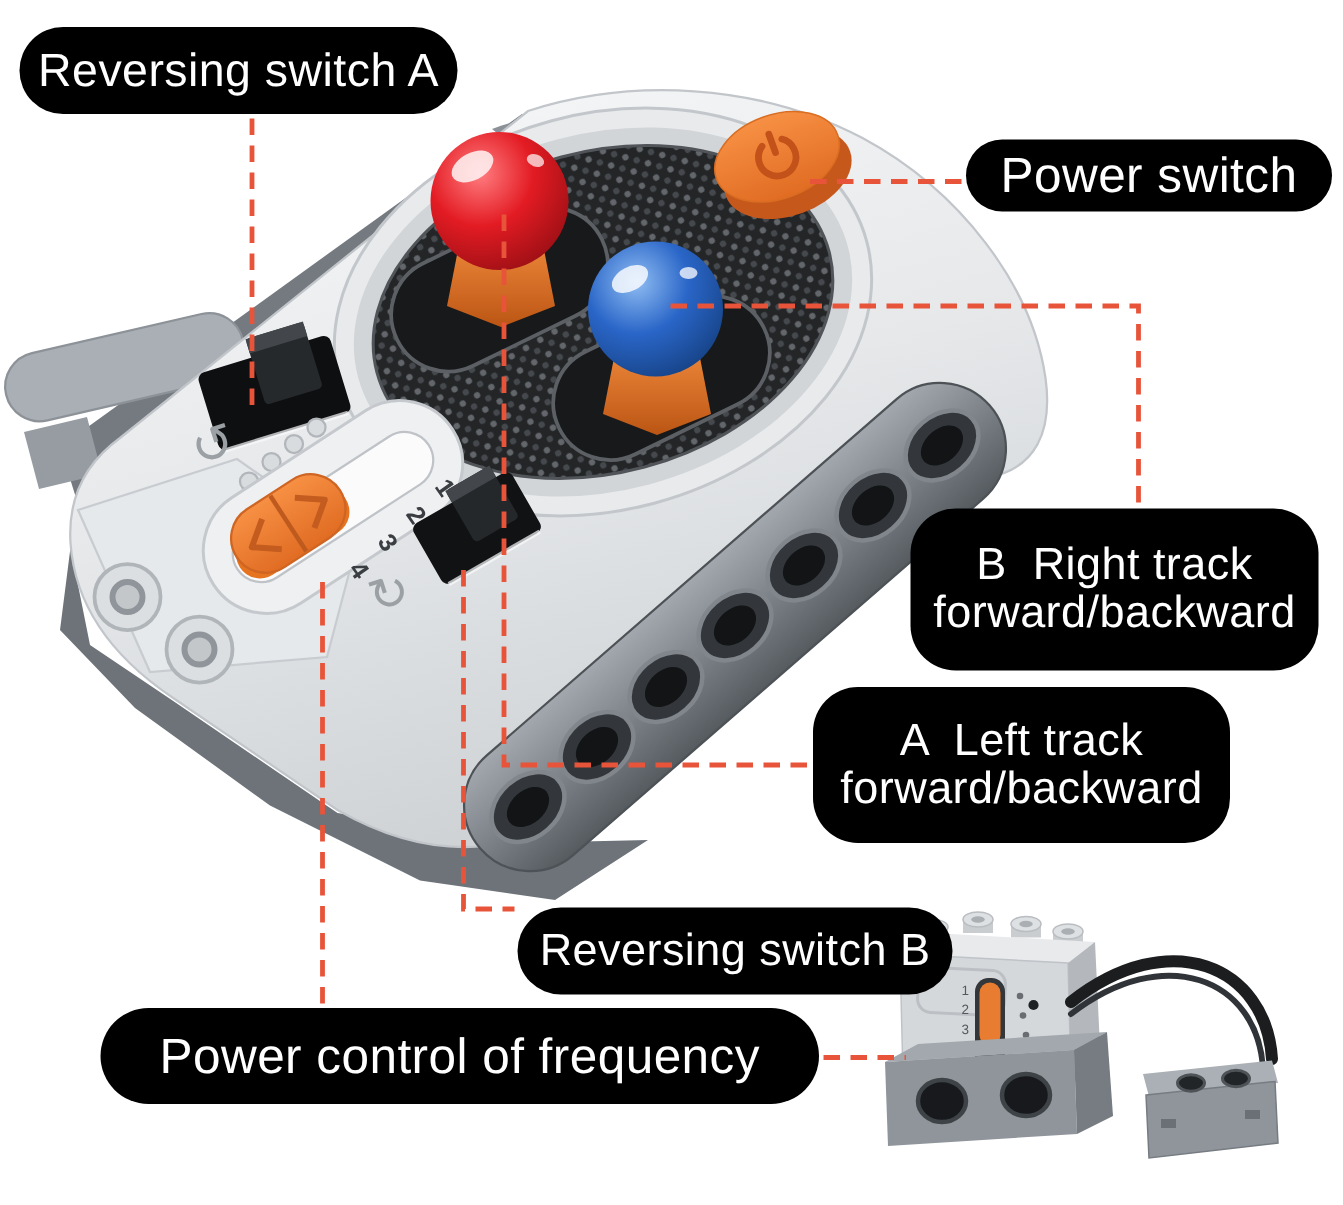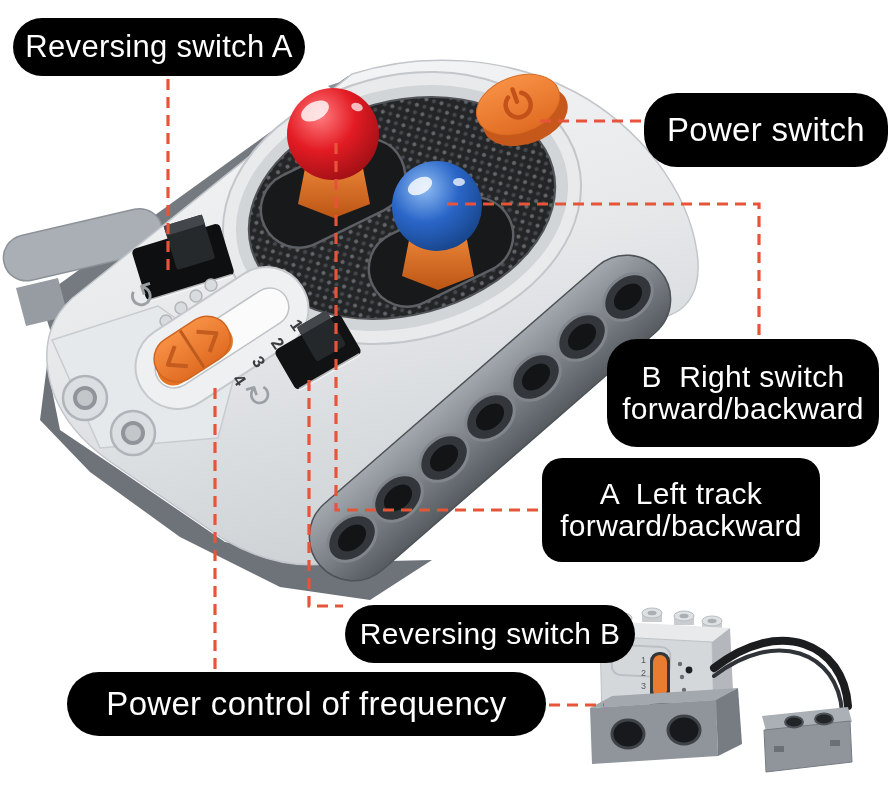--- a/index.html
+++ b/index.html
@@ -4,23 +4,23 @@
 <style>
   html,body{margin:0;padding:0;background:#ffffff;}
   #stage{position:relative;width:895px;height:803px;background:#ffffff;overflow:hidden;
          font-family:"Liberation Sans",sans-serif;}
   #art{position:absolute;left:0;top:0;}
   .pill{position:absolute;background:#000000;color:#ffffff;display:flex;align-items:center;
         justify-content:center;letter-spacing:.3px;font-family:"Liberation Sans",sans-serif;}
   .pill .ln{white-space:pre;display:block;text-align:center;line-height:1.08;}
   .pill.two{flex-direction:column;}
   #pill-rev-a{left:13px;top:18px;width:292px;height:58px;border-radius:29px;font-size:31px;}
-  #pill-power{left:644px;top:93px;width:244px;height:74px;border-radius:33px;font-size:33px;}
+  #pill-power{left:644px;top:93px;width:244px;height:48px;border-radius:33px;font-size:33px;}
   #pill-right-track{left:607px;top:339px;width:272px;height:108px;border-radius:30px;font-size:30px;}
-  #pill-left-track{left:542px;top:458px;width:278px;height:104px;border-radius:20px;font-size:30px;}
+  #pill-left-track{left:542px;top:458px;width:278px;height:104px;border-radius:30px;font-size:30px;}
   #pill-rev-b{left:345px;top:605px;width:290px;height:58px;border-radius:29px;font-size:30px;}
   #pill-freq{left:67px;top:672px;width:479px;height:64px;border-radius:32px;font-size:33px;}
 </style>
 </head>
 <body>
 
 <div id="stage">
 
 <svg id="art" width="895" height="803" viewBox="0 0 895 803">
   <defs>
@@ -283,21 +283,21 @@
 
 <div class="pill" id="pill-rev-a">
   <span class="ln">Reversing switch A</span>
 </div>
 
 <div class="pill" id="pill-power">
   <span class="ln">Power switch</span>
 </div>
 
 <div class="pill two" id="pill-right-track">
-  <span class="ln">B  Right switch</span>
+  <span class="ln">B  Right track</span>
   <span class="ln">forward/backward</span>
 </div>
 
 <div class="pill two" id="pill-left-track">
   <span class="ln">A  Left track</span>
   <span class="ln">forward/backward</span>
 </div>
 
 <div class="pill" id="pill-rev-b">
   <span class="ln">Reversing switch B</span>

